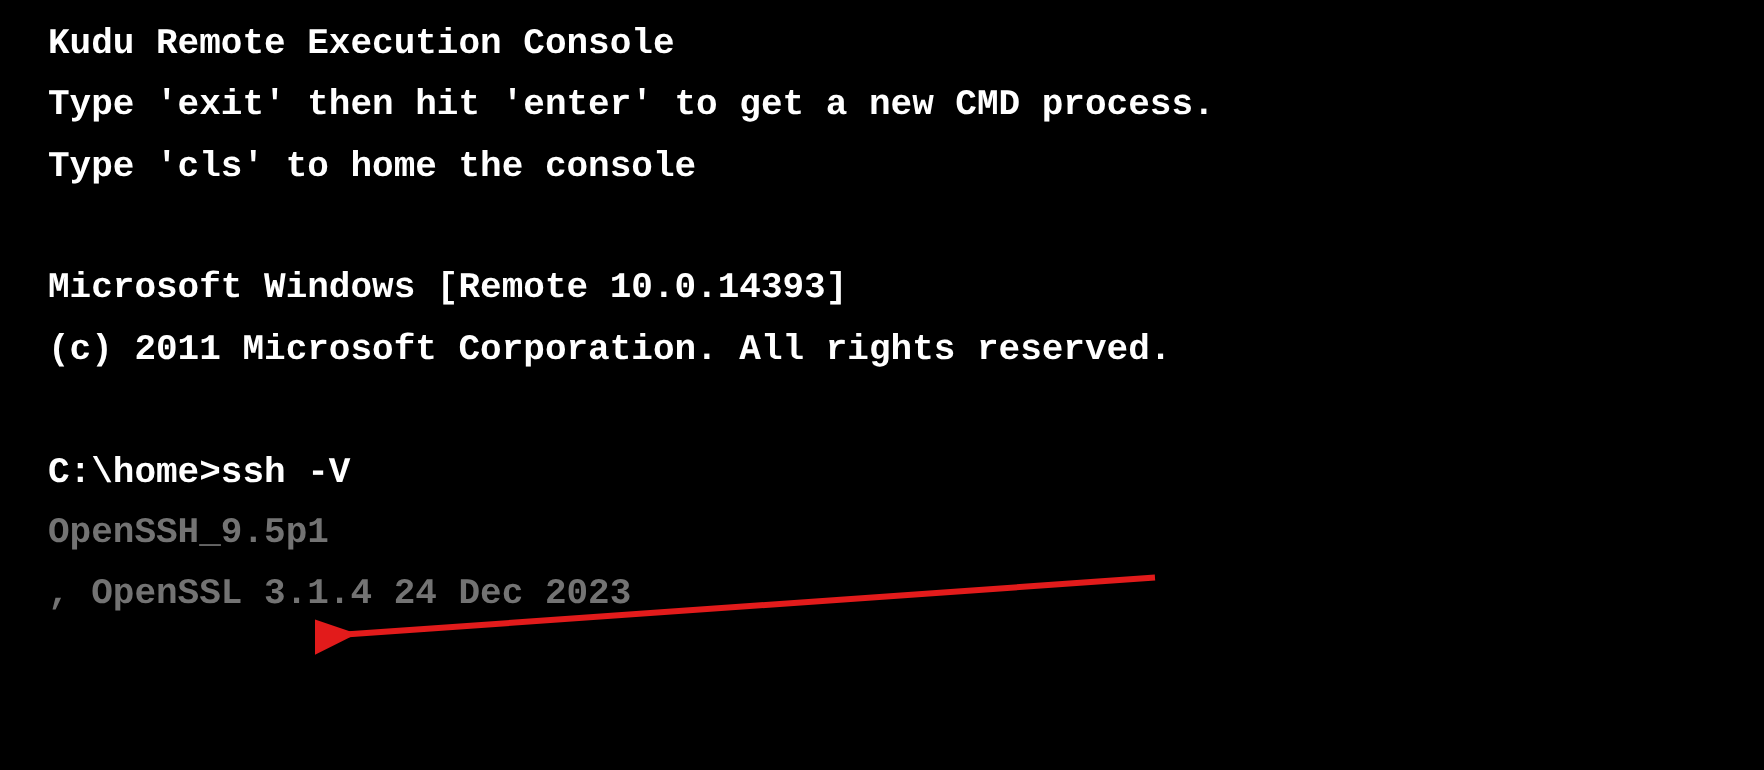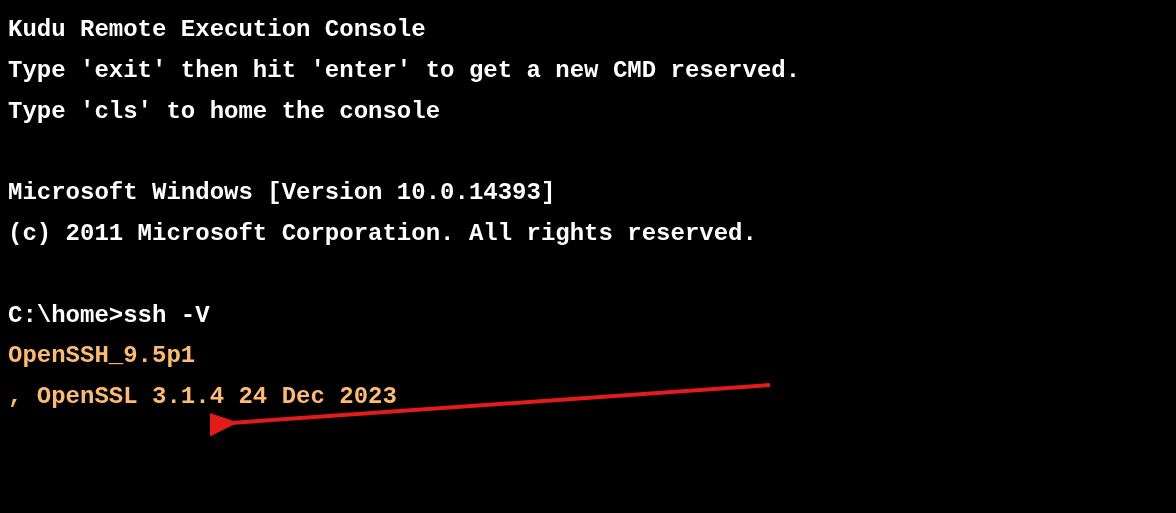--- a/index.html
+++ b/index.html
@@ -15,39 +15,40 @@
       font-weight: bold;
       line-height: 1.7;
       padding: 10px 8px;
       width: 1176px;
       height: 513px;
       overflow: hidden;
       position: relative;
     }
     .console-line {
       white-space: pre;
+      margin-left: 24px;
     }
     .red-text {
-      color: #fdba74;
+      color: #737373;
     }
     .arrow-overlay {
       position: absolute;
       left: 210px;
       top: 375px;
       pointer-events: none;
     }
   </style>
 </head>
 <body>
 
 <div class="console-line">Kudu Remote Execution Console</div>
-<div class="console-line">Type 'exit' then hit 'enter' to get a new CMD reserved.</div>
+<div class="console-line">Type 'exit' then hit 'enter' to get a new CMD process.</div>
 <div class="console-line">Type 'cls' to home the console</div>
 <div class="console-line">&nbsp;</div>
-<div class="console-line">Microsoft Windows [Version 10.0.14393]</div>
+<div class="console-line">Microsoft Windows [Remote 10.0.14393]</div>
 <div class="console-line">(c) 2011 Microsoft Corporation. All rights reserved.</div>
 <div class="console-line">&nbsp;</div>
 <div class="console-line"><span>C:\home&gt;</span><span>ssh -V</span></div>
 <div class="console-line red-text">OpenSSH_9.5p1</div>
 <div class="console-line red-text">, OpenSSL 3.1.4 24 Dec 2023</div>
 
 <svg class="arrow-overlay" width="570" height="80" viewBox="0 0 570 80">
   <defs>
     <marker id="arrowhead" markerWidth="12" markerHeight="10" refX="2" refY="5" orient="auto">
       <polygon points="12 0, 0 5, 12 10" fill="#e21b1b"></polygon>

